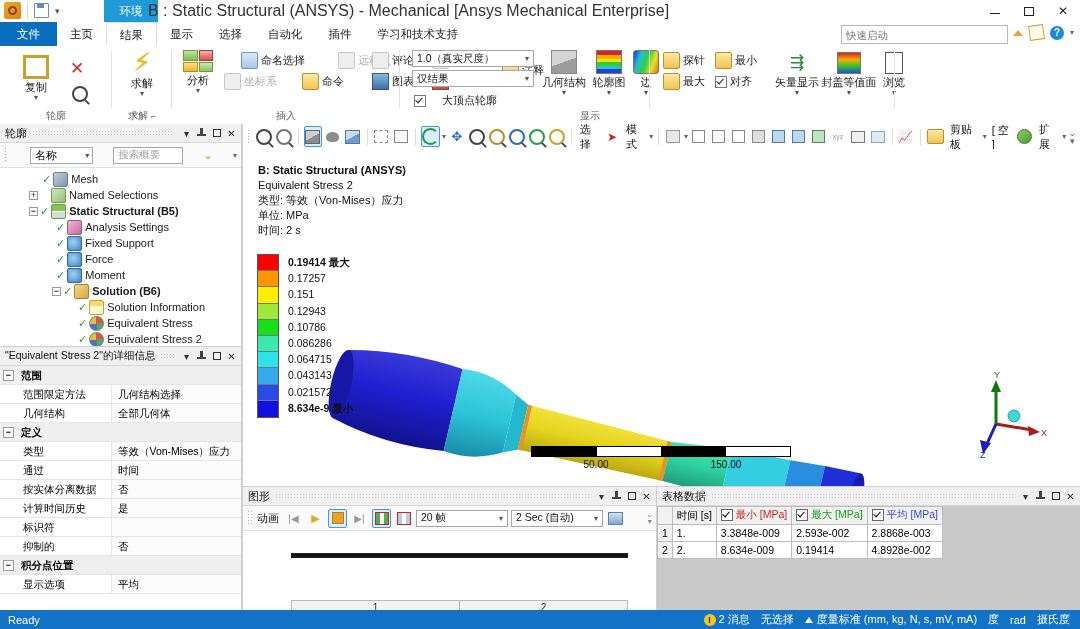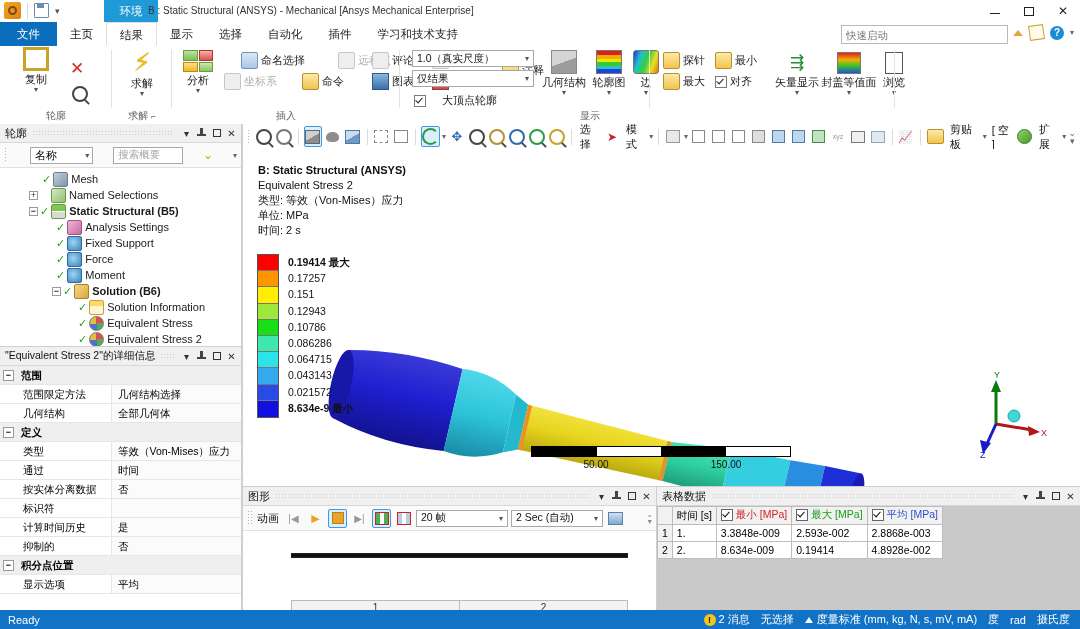--- a/index.html
+++ b/index.html
@@ -16,21 +16,21 @@
   .qat{position:absolute;left:4px;top:2px;display:flex;align-items:center;gap:6px;}
   .qat .appicon{width:17px;height:17px;background:linear-gradient(135deg,#f5a623,#e08214);border-radius:2px;position:relative;}
   .qat .appicon:after{content:"";position:absolute;left:4px;top:4px;width:9px;height:9px;border-radius:50%;border:2px solid #7a4a10;box-sizing:border-box;}
   .qat .sep{width:1px;height:16px;background:#d8d8d8;}
   .qat .qsave{width:13px;height:13px;border:1.5px solid #6b8db5;border-radius:1px;position:relative;background:#fff;}
   .qat .qsave:after{content:"";position:absolute;left:2px;top:0;width:7px;height:4px;background:#6b8db5;}
   .qat .qdrop{font-size:9px;color:#555;}
 
   .win-tabchip{position:absolute;left:104px;top:0;width:54px;height:22px;background:#1f9ad6;}
   .win-tabchip span{display:block;text-align:center;line-height:22px;color:#fff;font-size:11.5px;}
-  .title-text{position:absolute;left:148px;top:0;height:22px;line-height:22px;font-size:10px;color:#333;}
+  .title-text{position:absolute;left:148px;top:0;height:22px;line-height:22px;font-size:16px;color:#333;}
   .wbtns{position:absolute;right:0;top:0;height:22px;display:flex;}
   .wbtn{width:34px;height:22px;display:flex;align-items:center;justify-content:center;font-size:12px;color:#222;}
   .wbtn .min{display:block;width:10px;height:1px;background:#222;margin-top:5px;}
   .wbtn .max{display:block;width:10px;height:9px;border:1px solid #222;box-sizing:border-box;}
 
   
   .ribbontabs{position:absolute;left:0;top:22px;width:1080px;height:24px;background:#fff;border-bottom:1px solid #dedede;}
   .rt{float:left;height:24px;line-height:24px;padding:0 13px;font-size:11.5px;color:#222;cursor:default;}
   .rt.file{background:#0a6ebd;color:#fff;padding:0 17px;}
   .rt.active{background:#fff;color:#111;border:1px solid #dedede;border-bottom:1px solid #fff;box-sizing:border-box;position:relative;top:0;}
@@ -211,21 +211,21 @@
       <div class="tri-up"></div>
       <div class="note-ic"></div>
       <div class="help-ic">?</div>
       <div class="mini-caret">▾</div>
     </div>
   </div>
 
   <div class="ribbon">
 
     <div class="rgroup" style="left:0;width:112px;">
-      <div class="bigbtn" style="left:10px;top:1px;width:52px;">
+      <div class="bigbtn" style="left:10px;top:9px;width:52px;">
         <div class="copyic"></div>
         <span class="lbl">复制</span>
         <span class="car">▾</span>
       </div>
       <div style="position:absolute;left:70px;top:12px;" class="xred">✕</div>
       <div style="position:absolute;left:72px;top:40px;"><span class="magn"></span></div>
       <div class="glabel">轮廓</div>
       <div class="gdiv"></div>
     </div>
 
@@ -609,27 +609,27 @@
         <span class="dcell-a">通过</span>
         <span class="dcell-b">时间</span>
       </div>
       <div class="drow">
         <span class="dspace"></span>
         <span class="dcell-a">按实体分离数据</span>
         <span class="dcell-b">否</span>
       </div>
       <div class="drow">
         <span class="dspace"></span>
+        <span class="dcell-a">计算时间历史</span>
+        <span class="dcell-b">是</span>
+      </div>
+      <div class="drow">
+        <span class="dspace"></span>
         <span class="dcell-a">标识符</span>
         <span class="dcell-b"></span>
-      </div>
-      <div class="drow">
-        <span class="dspace"></span>
-        <span class="dcell-a">计算时间历史</span>
-        <span class="dcell-b">是</span>
       </div>
       <div class="drow">
         <span class="dspace"></span>
         <span class="dcell-a">抑制的</span>
         <span class="dcell-b">否</span>
       </div>
       <div class="drow section">
         <span class="dexp">−</span>
         <span class="dcell-a">积分点位置</span>
       </div>

